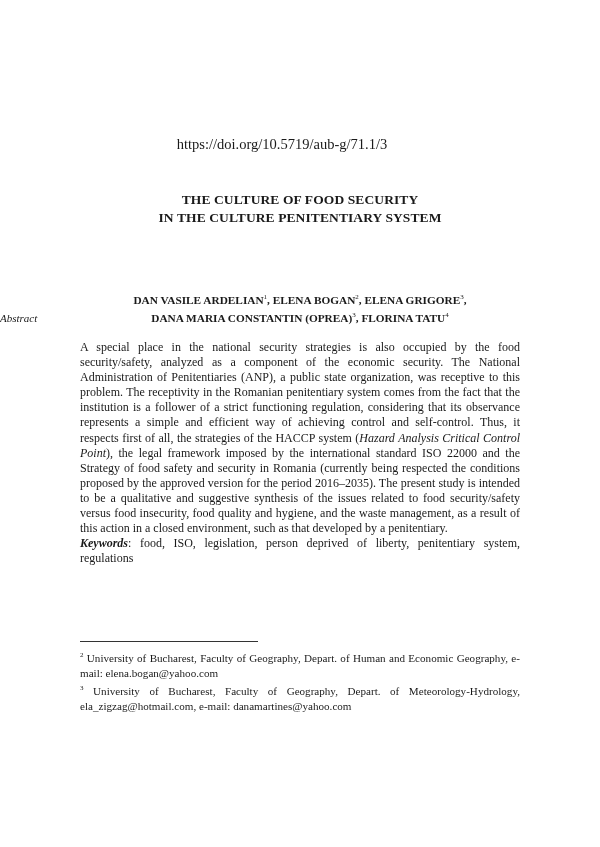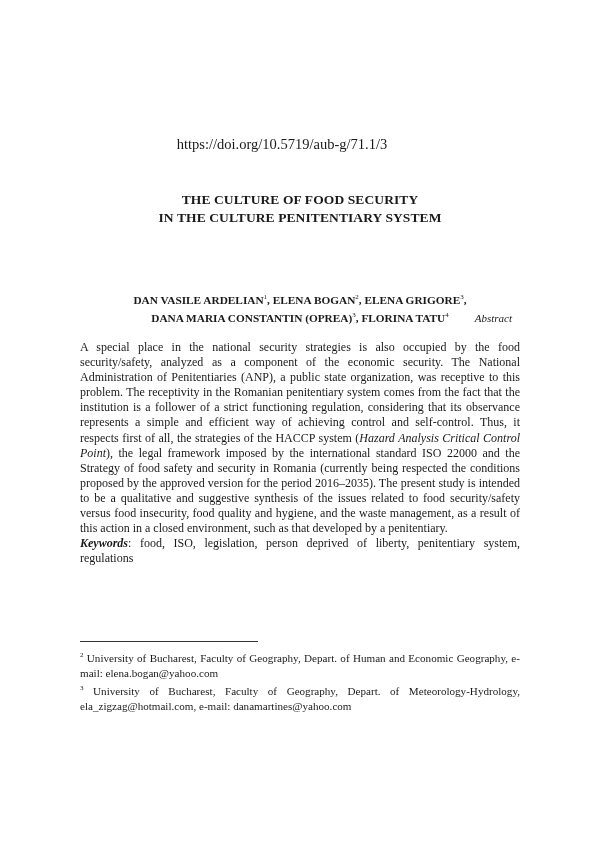--- a/index.html
+++ b/index.html
@@ -4,21 +4,21 @@
 <style>
   html, body { margin: 0; padding: 0; background: #ffffff; }
   body { width: 600px; height: 847px; position: relative; overflow: hidden;
          font-family: "Liberation Serif", "DejaVu Serif", serif; color: #1a1a1a; }
   .doi { position: absolute; top: 136px; left: 0; width: 564px; text-align: center; font-size: 14.5px; }
   .title { position: absolute; top: 191px; left: 0; width: 600px; text-align: center;
            font-weight: bold; font-size: 13.5px; line-height: 18px; letter-spacing: 0.1px; }
   .authors { position: absolute; top: 252px; left: 0; width: 600px; text-align: center;
              font-weight: bold; font-size: 11.3px; line-height: 15px; margin-top: 38px; }
   .authors sup { font-size: 7px; font-weight: normal; }
-  .abstract-head { position: absolute; top: 312px; left: 0; width: 512px; text-align: right;
+  .abstract-head { position: absolute; top: 312px; left: 0; width: 512px; text-align: left;
                    font-style: italic; font-size: 11px; }
   .abstract { position: absolute; top: 340px; left: 80px; width: 440px; text-align: justify;
               font-size: 12px; line-height: 15.1px; }
   .abstract p { margin: 0; }
   .kw-label { font-weight: bold; font-style: italic; }
   .rule { position: absolute; top: 641px; left: 80px; width: 178px; height: 0;
           border-top: 1px solid #333; }
   .footnotes { position: absolute; top: 648px; left: 80px; width: 440px; text-align: justify;
                font-size: 11.1px; line-height: 15.3px; }
   .footnotes p { margin: 0; }

